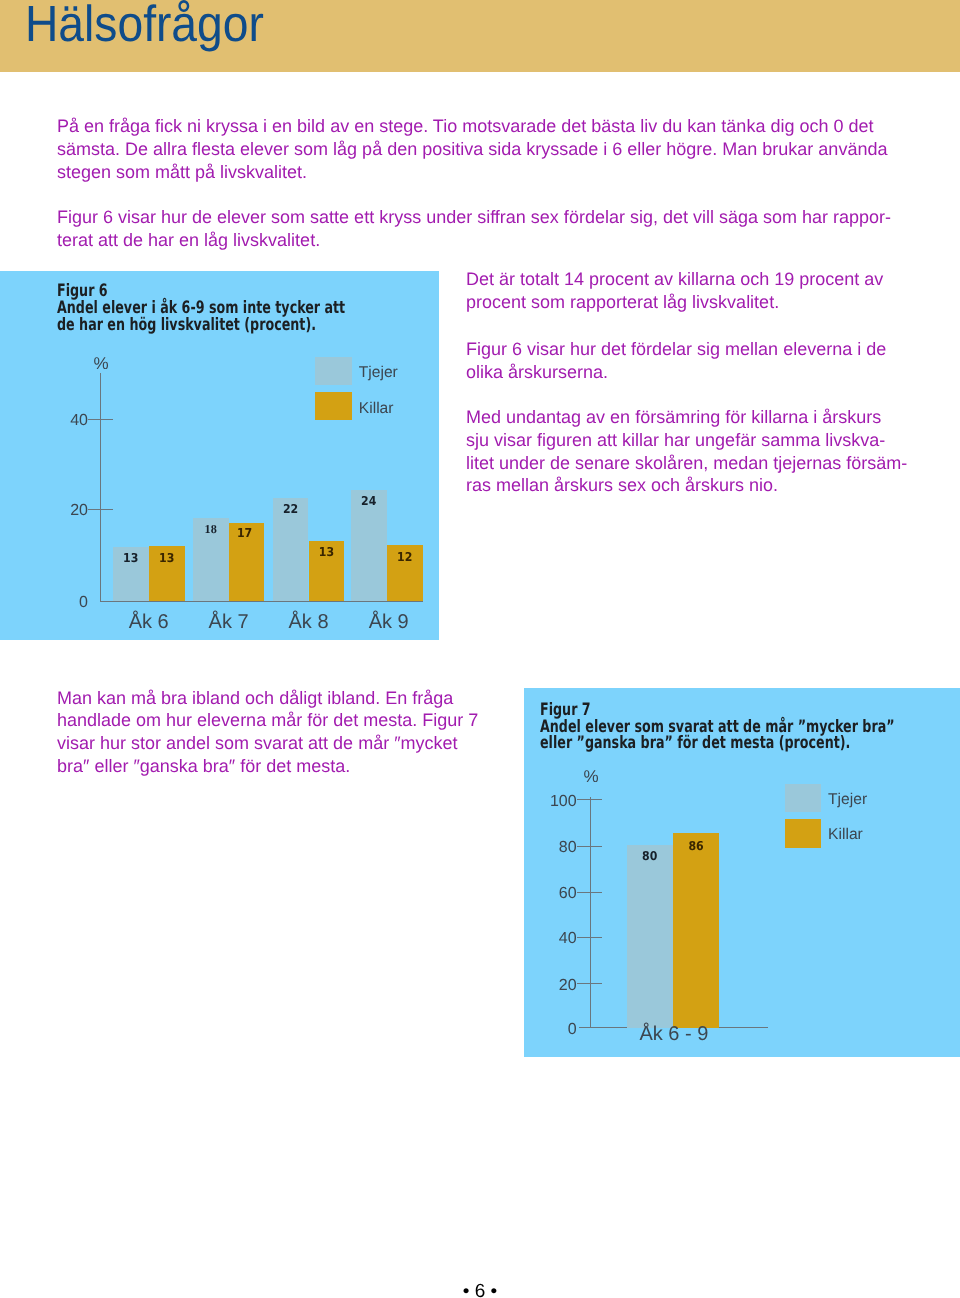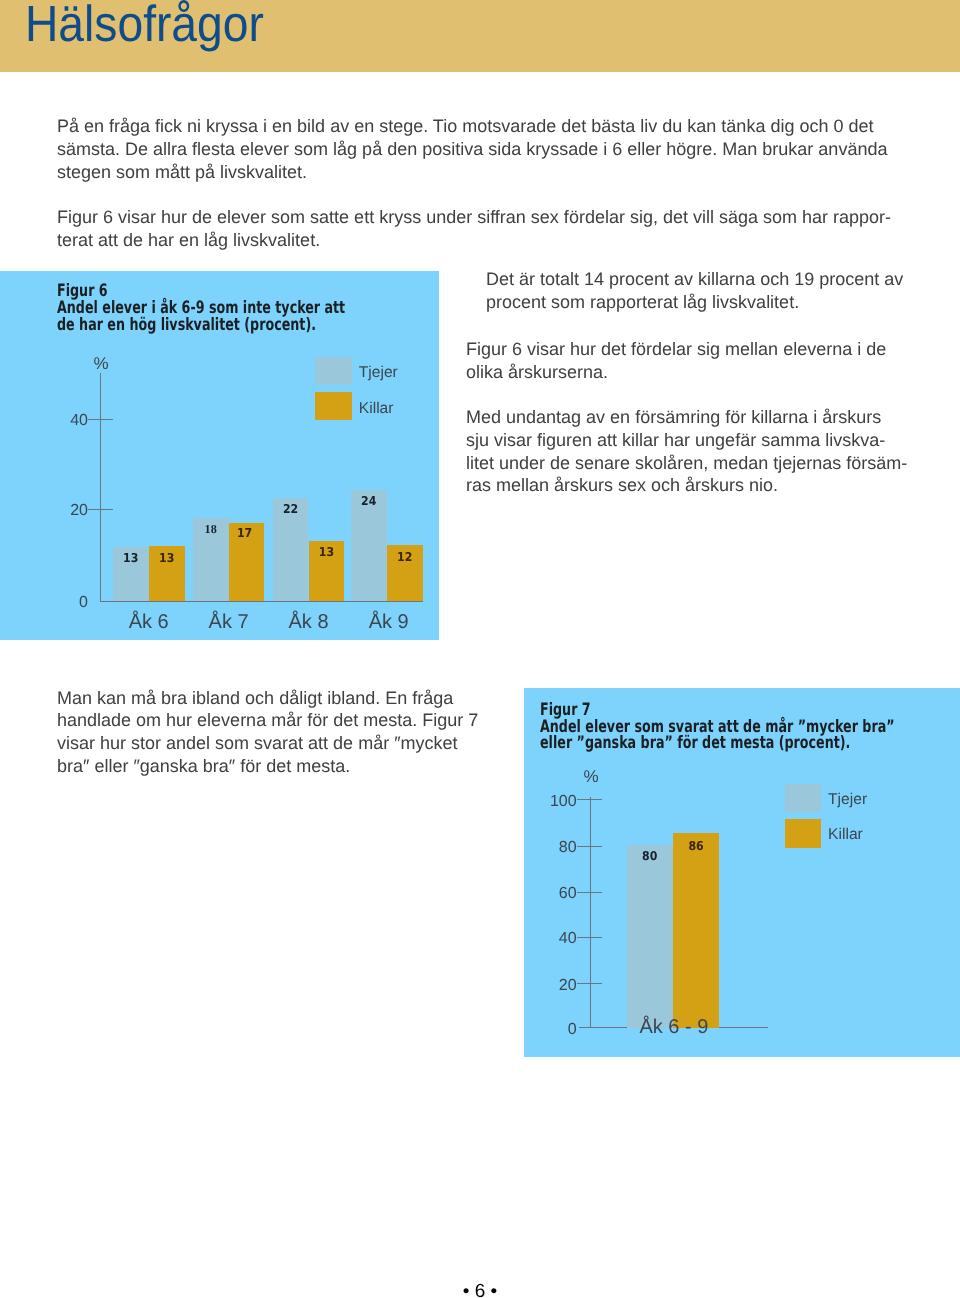--- a/index.html
+++ b/index.html
@@ -18,21 +18,21 @@
   .header-band { position:absolute; left:0; top:0; width:960px; height:72px; background:#e1bf71; }
   .page-title {
     position:absolute; left:25.4px; top:-0.5px;
     font-family:"Liberation Sans", sans-serif; font-size:49px; font-weight:400;
     color:#0f4c8a; white-space:nowrap; line-height:1;
     transform:scale(0.943,1.035); transform-origin:left top;
   }
 
   
   .para {
-    position:absolute; color:#404040;
+    position:absolute; color:#a21caf;
     font-family:"Liberation Sans", sans-serif;
     font-size:18px; line-height:22.8px; font-weight:400;
   }
   .para > div { white-space:nowrap; }
 
   
   .chartbox { position:absolute; background:#7dd3fc; }
   .fig-head {
     position:absolute;
     font-family:"DejaVu Sans Condensed","DejaVu Sans",sans-serif;
@@ -130,21 +130,21 @@
     <div class="xlab" style="left:188.6px; top:341.4px; width:80px;">Åk 7</div>
     <div class="xlab" style="left:268.5px; top:341.4px; width:80px;">Åk 8</div>
     <div class="xlab" style="left:348.7px; top:341.4px; width:80px;">Åk 9</div>
 
     <div class="lg-sw" style="left:315.3px; top:86.0px; width:37px; height:28.3px; background:#9ac8da;"></div>
     <div class="lg-tx" style="left:358.8px; top:93.5px;">Tjejer</div>
     <div class="lg-sw" style="left:315.3px; top:120.6px; width:37px; height:28.3px; background:#d3a113;"></div>
     <div class="lg-tx" style="left:358.8px; top:130.2px;">Killar</div>
   </div>
 
-  <div class="para" style="left:466px; top:268px; width:460px;margin-left:20px;">
+  <div class="para" style="left:466px; top:268px; width:460px;">
     <div>Det är totalt 14 procent av killarna och 19 procent av</div>
     <div>procent som rapporterat låg livskvalitet.</div>
   </div>
   <div class="para" style="left:466px; top:338px; width:460px;">
     <div>Figur 6 visar hur det fördelar sig mellan eleverna i de</div>
     <div>olika årskurserna.</div>
   </div>
   <div class="para" style="left:466px; top:406px; width:460px;">
     <div>Med undantag av en försämring för killarna i årskurs</div>
     <div>sju visar figuren att killar har ungefär samma livskva-</div>
@@ -180,21 +180,21 @@
     <div class="ylab" style="left:7.6px; top:198.1px; width:45px;">60</div>
     <div class="ylab" style="left:7.6px; top:243.4px; width:45px;">40</div>
     <div class="ylab" style="left:7.6px; top:289.5px; width:45px;">20</div>
     <div class="ylab" style="left:7.6px; top:334.1px; width:45px;">0</div>
 
     <div class="bar" style="left:102.6px; top:157.2px; width:46.1px; height:182.7px; background:#9ac8da;"></div>
     <div class="barval" style="left:102.6px; top:162.3px; width:46.1px;">80</div>
     <div class="bar" style="left:148.7px; top:145.4px; width:46.7px; height:194.5px; background:#d3a113;"></div>
     <div class="barval gold" style="left:148.7px; top:152.4px; width:46.7px;">86</div>
 
-    <div class="xlab" style="left:109.9px; top:329px; width:80px;">Åk 6 - 9</div>
+    <div class="xlab" style="left:109.9px; top:336px; width:80px;">Åk 6 - 9</div>
 
     <div class="lg-sw" style="left:261.2px; top:96.0px; width:35.9px; height:28.3px; background:#9ac8da;"></div>
     <div class="lg-tx" style="left:304.1px; top:103.6px;">Tjejer</div>
     <div class="lg-sw" style="left:261.2px; top:131.1px; width:35.9px; height:28.6px; background:#d3a113;"></div>
     <div class="lg-tx" style="left:304.1px; top:139.3px;">Killar</div>
   </div>
 
   <div class="pagenum" style="left:462.8px; top:1282px;">• 6 •</div>
 </div>
 

